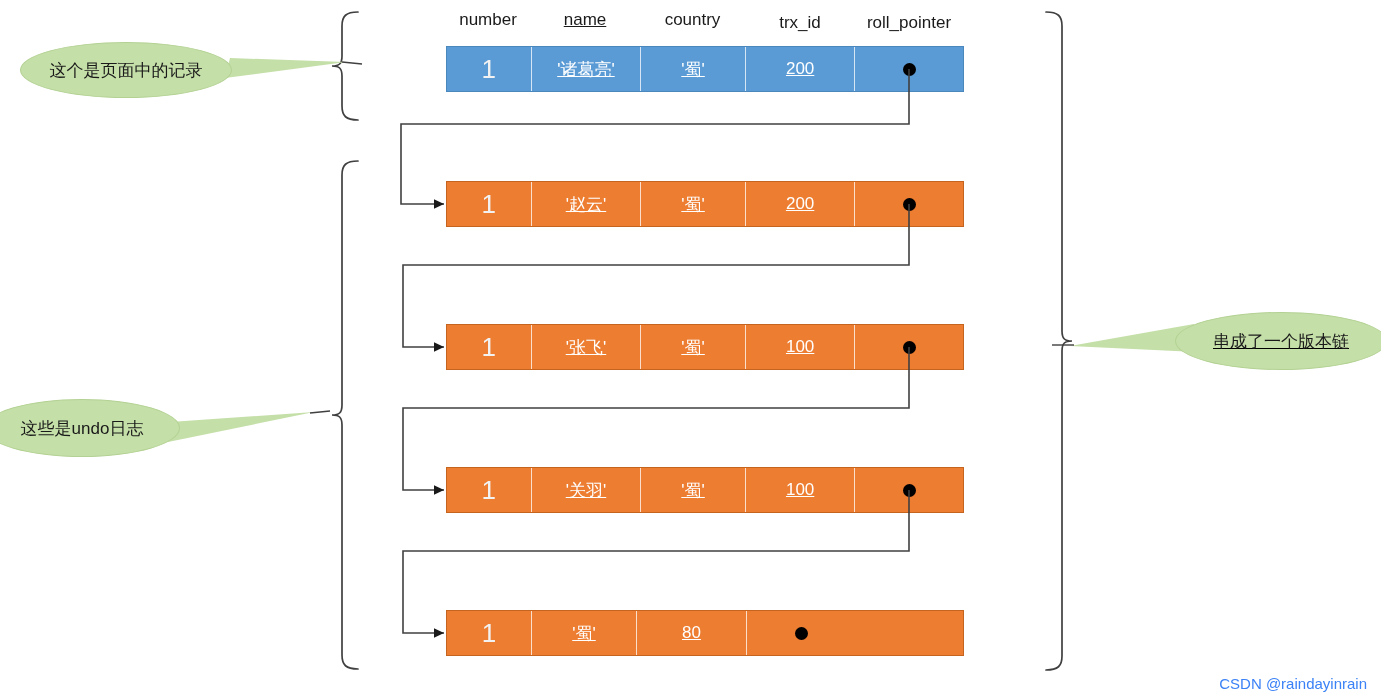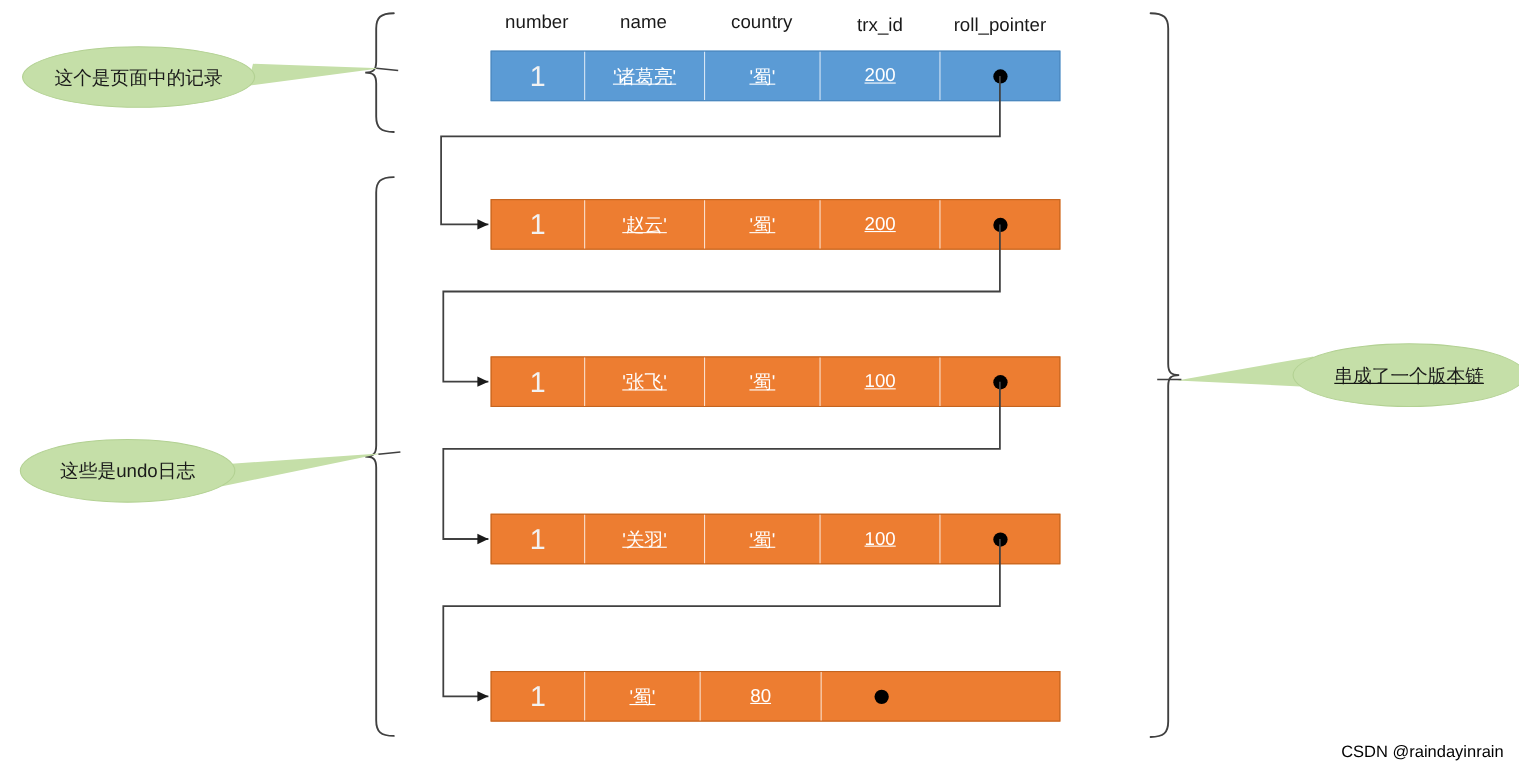--- a/index.html
+++ b/index.html
@@ -81,31 +81,31 @@
     z-index: 2;
   }
   .callout .tail { position: absolute; overflow: visible; z-index: 1; }
 
   
   #watermark {
     position: absolute;
     right: 14px;
     bottom: 8px;
     font-size: 15px;
-    color: #000000;
+    color: #3b82f6;
     white-space: nowrap;
   }
 </style>
 </head>
 <body>
 
 <div id="canvas">
 
   <div class="col-header" style="left:446px; width:84px;">number</div>
-  <div class="col-header" style="left:530px; width:110px;">name</div>
+  <div class="col-header" style="left:530px; width:110px;text-decoration:underline;">name</div>
   <div class="col-header" style="left:640px; width:105px;">country</div>
   <div class="col-header" style="left:745px; width:110px; top:13px;">trx_id</div>
   <div class="col-header" style="left:853px; width:112px; top:13px;">roll_pointer</div>
 
   <div class="record-row blue" style="left:446px; top:46px; width:518px;">
     <div class="cell number" style="width:84px;">1</div>
     <div class="cell" style="width:110px;">'诸葛亮'</div>
     <div class="cell" style="width:105px;">'蜀'</div>
     <div class="cell" style="width:110px;">200</div>
     <div class="cell" style="width:109px;">
@@ -186,21 +186,21 @@
   <div class="callout" style="left:18px; top:40px; width:300px; height:60px;margin-left:32px;">
     <svg class="tail" style="left:0; top:0;" width="300" height="60">
       <path d="M180,18 L296,22 L175,38 Z" fill="#c5dfa8"></path>
       <line x1="292" y1="22" x2="312" y2="24" stroke="#404040" stroke-width="1.4"></line>
     </svg>
     <div class="bubble" style="left:-74px; width:212px; height:56px;">
       <span>这个是页面中的记录</span>
     </div>
   </div>
 
-  <div class="callout" style="left:18px; top:396px; width:300px; height:64px;margin-left:34px;">
+  <div class="callout" style="left:18px; top:396px; width:300px; height:64px;">
     <svg class="tail" style="left:0; top:0;" width="300" height="64">
       <path d="M152,26 L296,16 L150,46 Z" fill="#c5dfa8"></path>
       <line x1="292" y1="17" x2="312" y2="15" stroke="#404040" stroke-width="1.4"></line>
     </svg>
     <div class="bubble" style="left:-86px; width:196px; height:58px;">
       <span>这些是undo日志</span>
     </div>
   </div>
 
   <div class="callout" style="left:1064px; top:306px; width:310px; height:70px;text-decoration:underline;">

